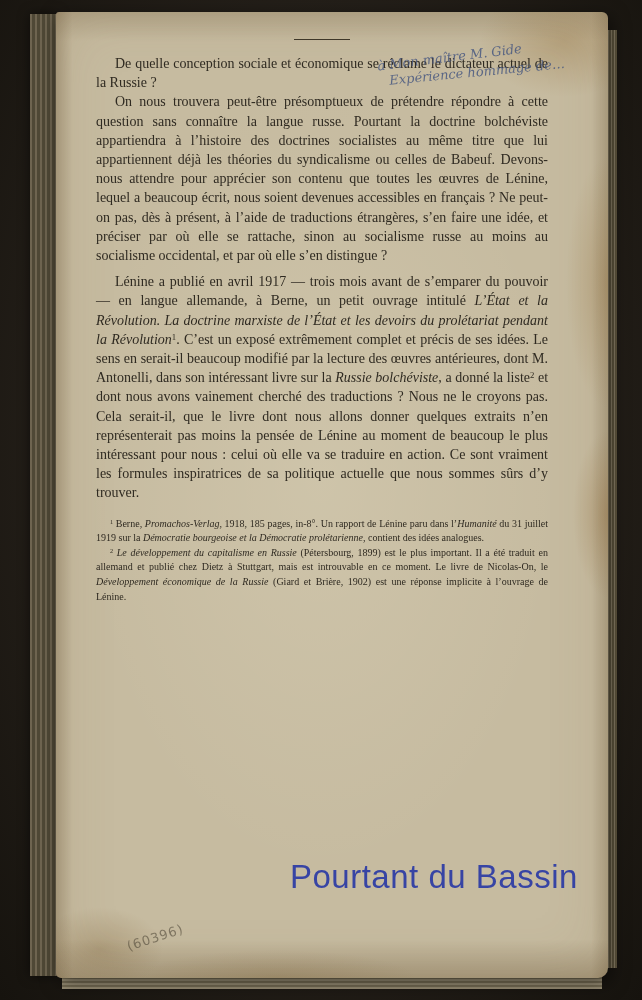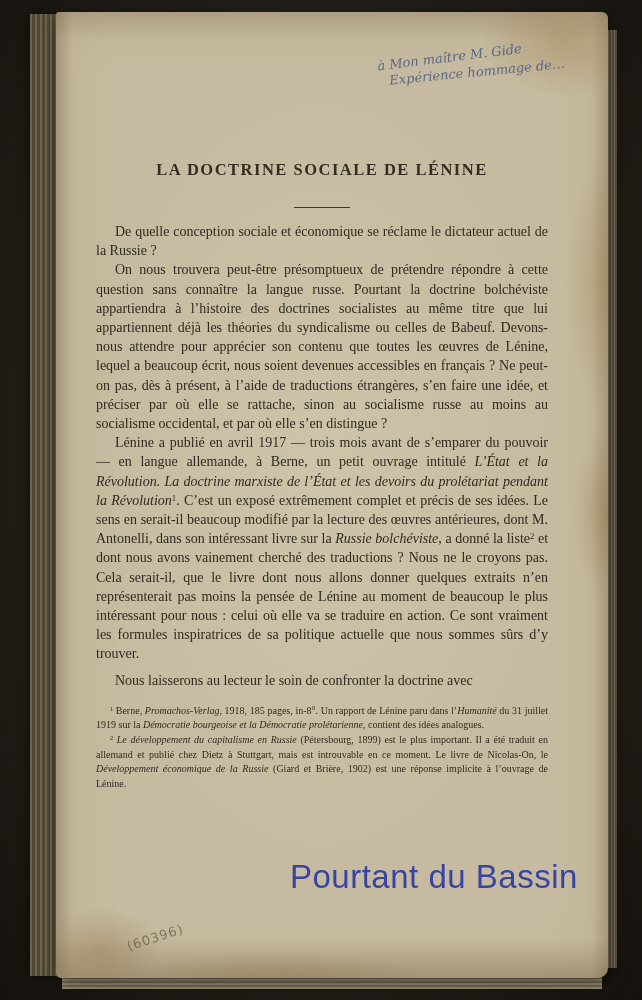--- a/index.html
+++ b/index.html
@@ -71,27 +71,25 @@
 <body>
 
 <div class="photo">
 
   <div class="page-stack-left"></div>
   <div class="page-stack-bottom"></div>
   <div class="page-stack-right"></div>
 
   <div class="page">
     <div class="content">
-      <div class="title">LA DOCTRINE SOCIALE DE LÉNINE</div>
       <div class="divider"></div>
       <div class="body-text">
           <p><span>De quelle conception sociale et économique se réclame le dictateur actuel de la Russie ?</span></p>
           <p><span>On nous trouvera peut-être présomptueux de prétendre répondre à cette question sans connaître la langue russe. Pourtant la doctrine bolchéviste appartiendra à l’histoire des doctrines socialistes au même titre que lui appartiennent déjà les théories du syndicalisme ou celles de Babeuf. Devons-nous attendre pour apprécier son contenu que toutes les œuvres de Lénine, lequel a beaucoup écrit, nous soient devenues accessibles en français ? Ne peut-on pas, dès à présent, à l’aide de traductions étrangères, s’en faire une idée, et préciser par où elle se rattache, sinon au socialisme russe au moins au socialisme occidental, et par où elle s’en distingue ?</span></p>
           <p><span>Lénine a publié en avril 1917 — trois mois avant de s’emparer du pouvoir — en langue allemande, à Berne, un petit ouvrage intitulé </span><em>L’État et la Révolution. La doctrine marxiste de l’État et les devoirs du prolétariat pendant la Révolution</em><sup>1</sup><span>. C’est un exposé extrêmement complet et précis de ses idées. Le sens en serait-il beaucoup modifié par la lecture des œuvres antérieures, dont M. Antonelli, dans son intéressant livre sur la </span><em>Russie bolchéviste</em><span>, a donné la liste</span><sup>2</sup><span> et dont nous avons vainement cherché des traductions ? Nous ne le croyons pas. Cela serait-il, que le livre dont nous allons donner quelques extraits n’en représenterait pas moins la pensée de Lénine au moment de beaucoup le plus intéressant pour nous : celui où elle va se traduire en action. Ce sont vraiment les formules inspiratrices de sa politique actuelle que nous sommes sûrs d’y trouver.</span></p>
-          <p><span>Nous laisserons au lecteur le soin de confronter la doctrine avec</span></p>
         </div>
       <div class="footnotes">
           <p><sup>1</sup><span> Berne, </span><em>Promachos-Verlag</em><span>, 1918, 185 pages, in-8°. Un rapport de Lénine paru dans l’</span><em>Humanité</em><span> du 31 juillet 1919 sur la </span><em>Démocratie bourgeoise et la Démocratie prolétarienne</em><span>, contient des idées analogues.</span></p>
           <p><sup>2</sup><span> </span><em>Le développement du capitalisme en Russie</em><span> (Pétersbourg, 1899) est le plus important. Il a été traduit en allemand et publié chez Dietz à Stuttgart, mais est introuvable en ce moment. Le livre de Nicolas-On, le </span><em>Développement économique de la Russie</em><span> (Giard et Brière, 1902) est une réponse implicite à l’ouvrage de Lénine.</span></p>
         </div>
     </div>
   </div>
 
   <div class="inscription">
     <span class="line1">à Mon maître M. Gide</span>

